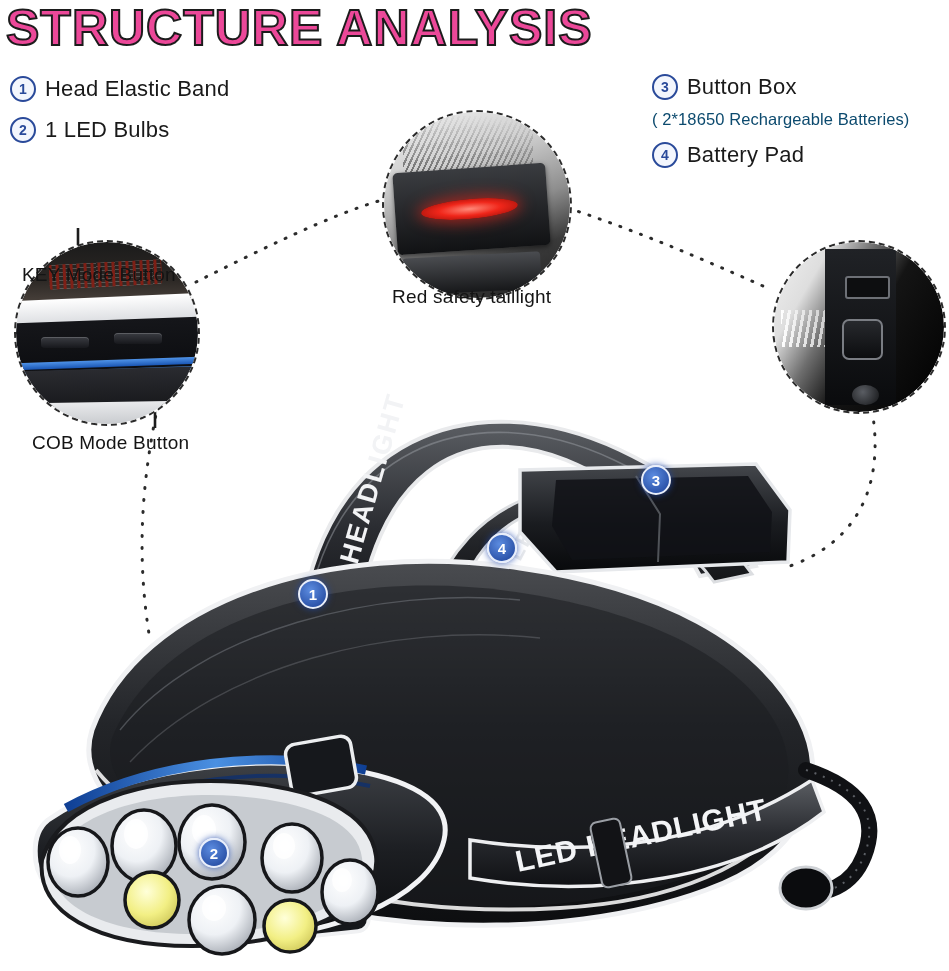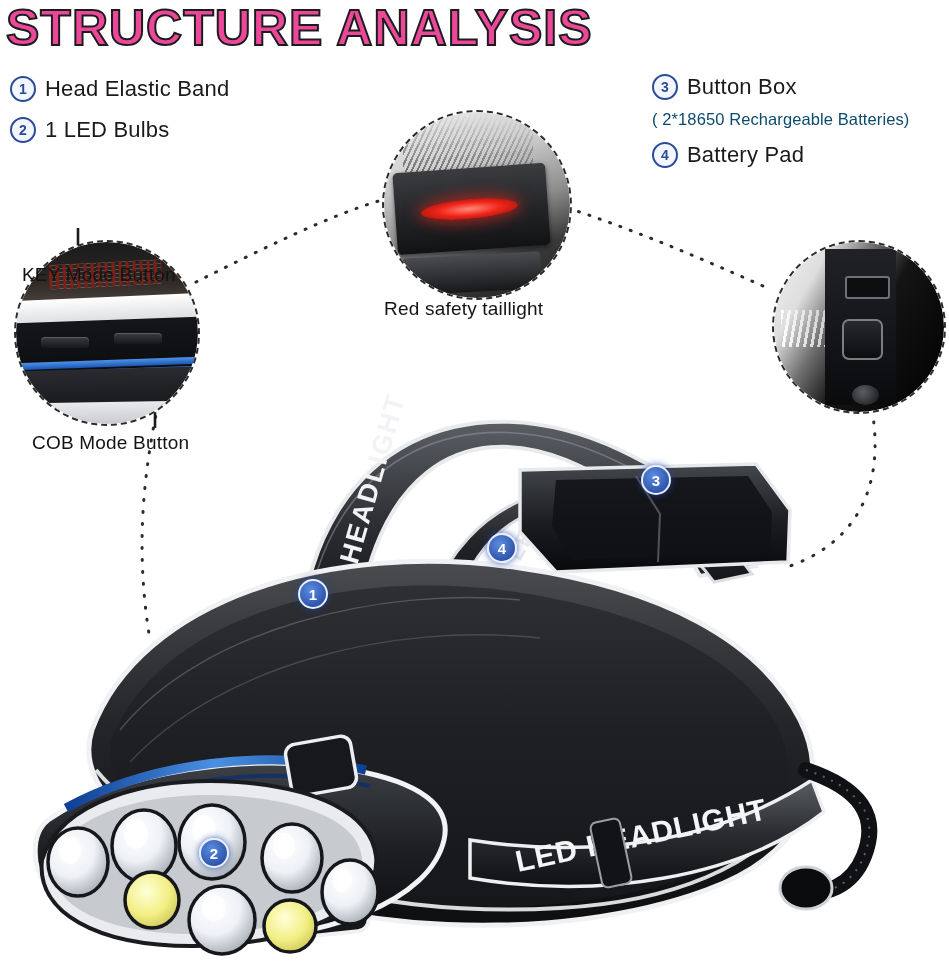--- a/index.html
+++ b/index.html
@@ -178,21 +178,21 @@
 
   <div class="inset" style="left:382px;top:110px;width:186px;height:186px;">
     <div class="inset-inner">
       <div class="ins2-bg"></div>
       <div class="ins2-top"></div>
       <div class="ins2-box"></div>
       <div class="ins2-lens"></div>
       <div class="ins2-foot"></div>
     </div>
   </div>
-  <div class="callout-label" style="left:384px;top:286px;margin-top:12px;">Red safety taillight</div>
+  <div class="callout-label" style="left:392px;top:286px;">Red safety taillight</div>
 
   <div class="inset" style="left:772px;top:240px;width:170px;height:170px;">
     <div class="inset-inner">
       <div class="ins3-bg"></div>
       <div class="ins3-text"></div>
       <div class="ins3-panel"></div>
       <div class="ins3-port"></div>
       <div class="ins3-cap"></div>
       <div class="ins3-knob"></div>
     </div>

